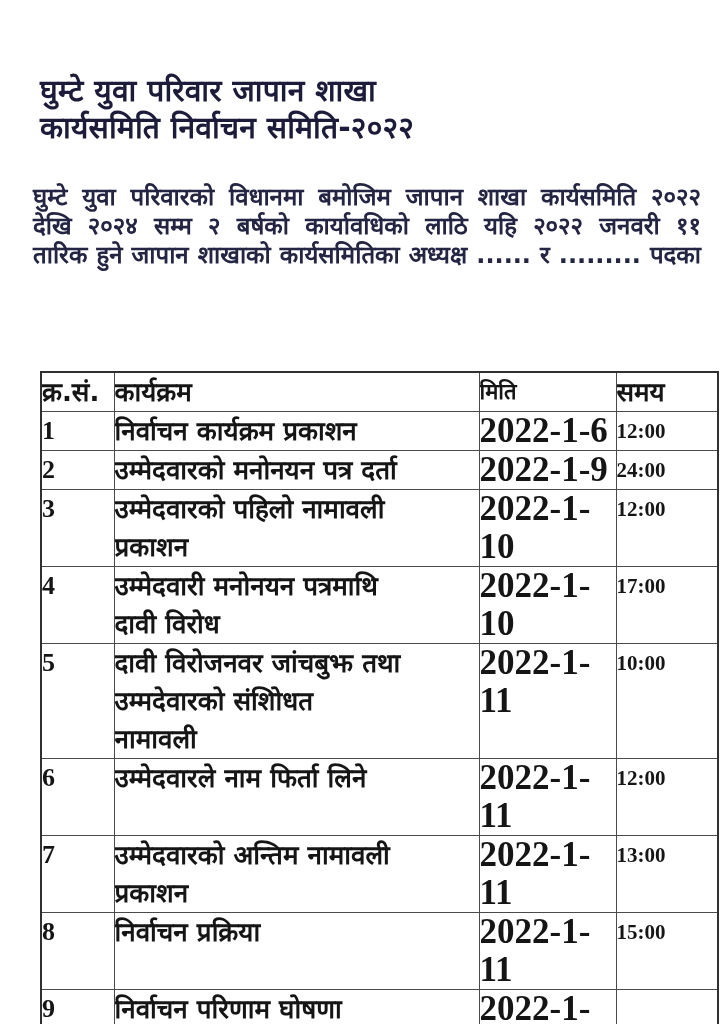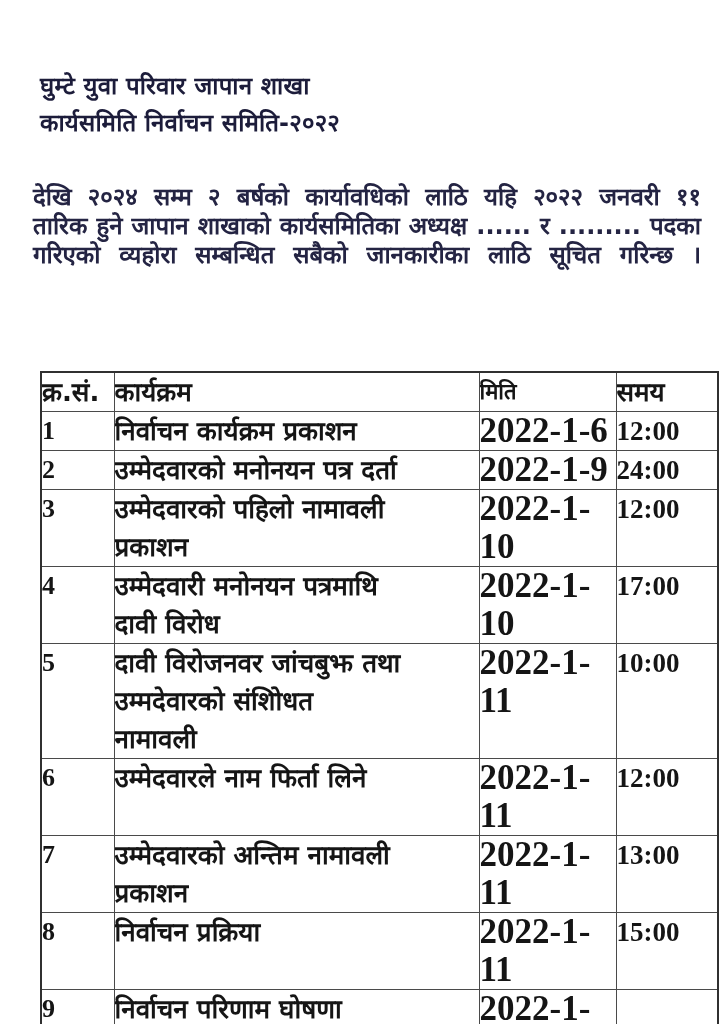--- a/index.html
+++ b/index.html
@@ -21,21 +21,21 @@
   }
 
   
   .notice-title {
     position: absolute;
     left: 40px;
     top: 52px;
     width: 660px;
     color: #1c1c3a;
     font-weight: 700;
-    font-size: 24px;
+    font-size: 30px;
     line-height: 37px;
     letter-spacing: 0.2px;
   }
   .notice-title .t-line { display: block; }
 
   
   .notice-paragraph {
     position: absolute;
     left: 33px;
     top: 183px;
@@ -78,41 +78,41 @@
   .col-program { width: 365px; }
   .col-date    { width: 137px; }
   .col-time    { width: 102px; }
 
   .schedule-table th { font-weight: 700; }
   .cell-sn      { padding: 1px 2px 1px 8px;  font-family: "Liberation Serif", "DejaVu Serif", serif; font-weight: 400; }
   th.cell-sn    { font-family: "DejaVu Sans", "Liberation Sans", sans-serif; font-weight: 700; }
   .cell-program { padding: 1px 6px 1px 14px; white-space: pre-line; }
   .cell-date    { padding: 1px 2px 1px 10px; font-family: "Liberation Serif", "DejaVu Serif", serif; font-weight: 400; font-size: 35px; }
   th.cell-date  { font-family: "DejaVu Sans", "Liberation Sans", sans-serif; font-weight: 700; font-size: 22px; }
-  .cell-time    { padding: 1px 2px 1px 10px; font-family: "Liberation Serif", "DejaVu Serif", serif; font-weight: 400; font-size: 27px; }
+  .cell-time    { padding: 1px 2px 1px 10px; font-family: "Liberation Serif", "DejaVu Serif", serif; font-weight: 400; font-size: 21px; }
   th.cell-time  { font-family: "DejaVu Sans", "Liberation Sans", sans-serif; font-weight: 700; font-size: 26px; }
 
   tr.h38 { height: 38px; }
   tr.h76 { height: 76px; }
   tr.h114 { height: 114px; }
 </style>
 </head>
 <body>
 
 <div class="page">
 
   <h1 class="notice-title">
     <span class="t-line">घुम्टे युवा परिवार जापान शाखा</span>
     <span class="t-line">कार्यसमिति निर्वाचन समिति-२०२२</span>
   </h1>
 
   <div class="notice-paragraph">
+    <span class="p-line">घुम्टे युवा परिवारको विधानमा बमोजिम जापान शाखा कार्यसमिति २०२२</span>
     <span class="p-line">देखि २०२४ सम्म २ बर्षको कार्यावधिको लाठि यहि २०२२ जनवरी ११</span>
     <span class="p-line">तारिक हुने  जापान शाखाको कार्यसमितिका अध्यक्ष ...... र  ......... पदका</span>
-    <span class="p-line">गरिएको व्यहोरा सम्बन्धित सबैको जानकारीका लाठि सूचित गरिन्छ ।</span>
   </div>
 
   <table class="schedule-table">
     <colgroup>
       <col class="col-sn">
       <col class="col-program">
       <col class="col-date">
       <col class="col-time">
     </colgroup>
     <tbody>

